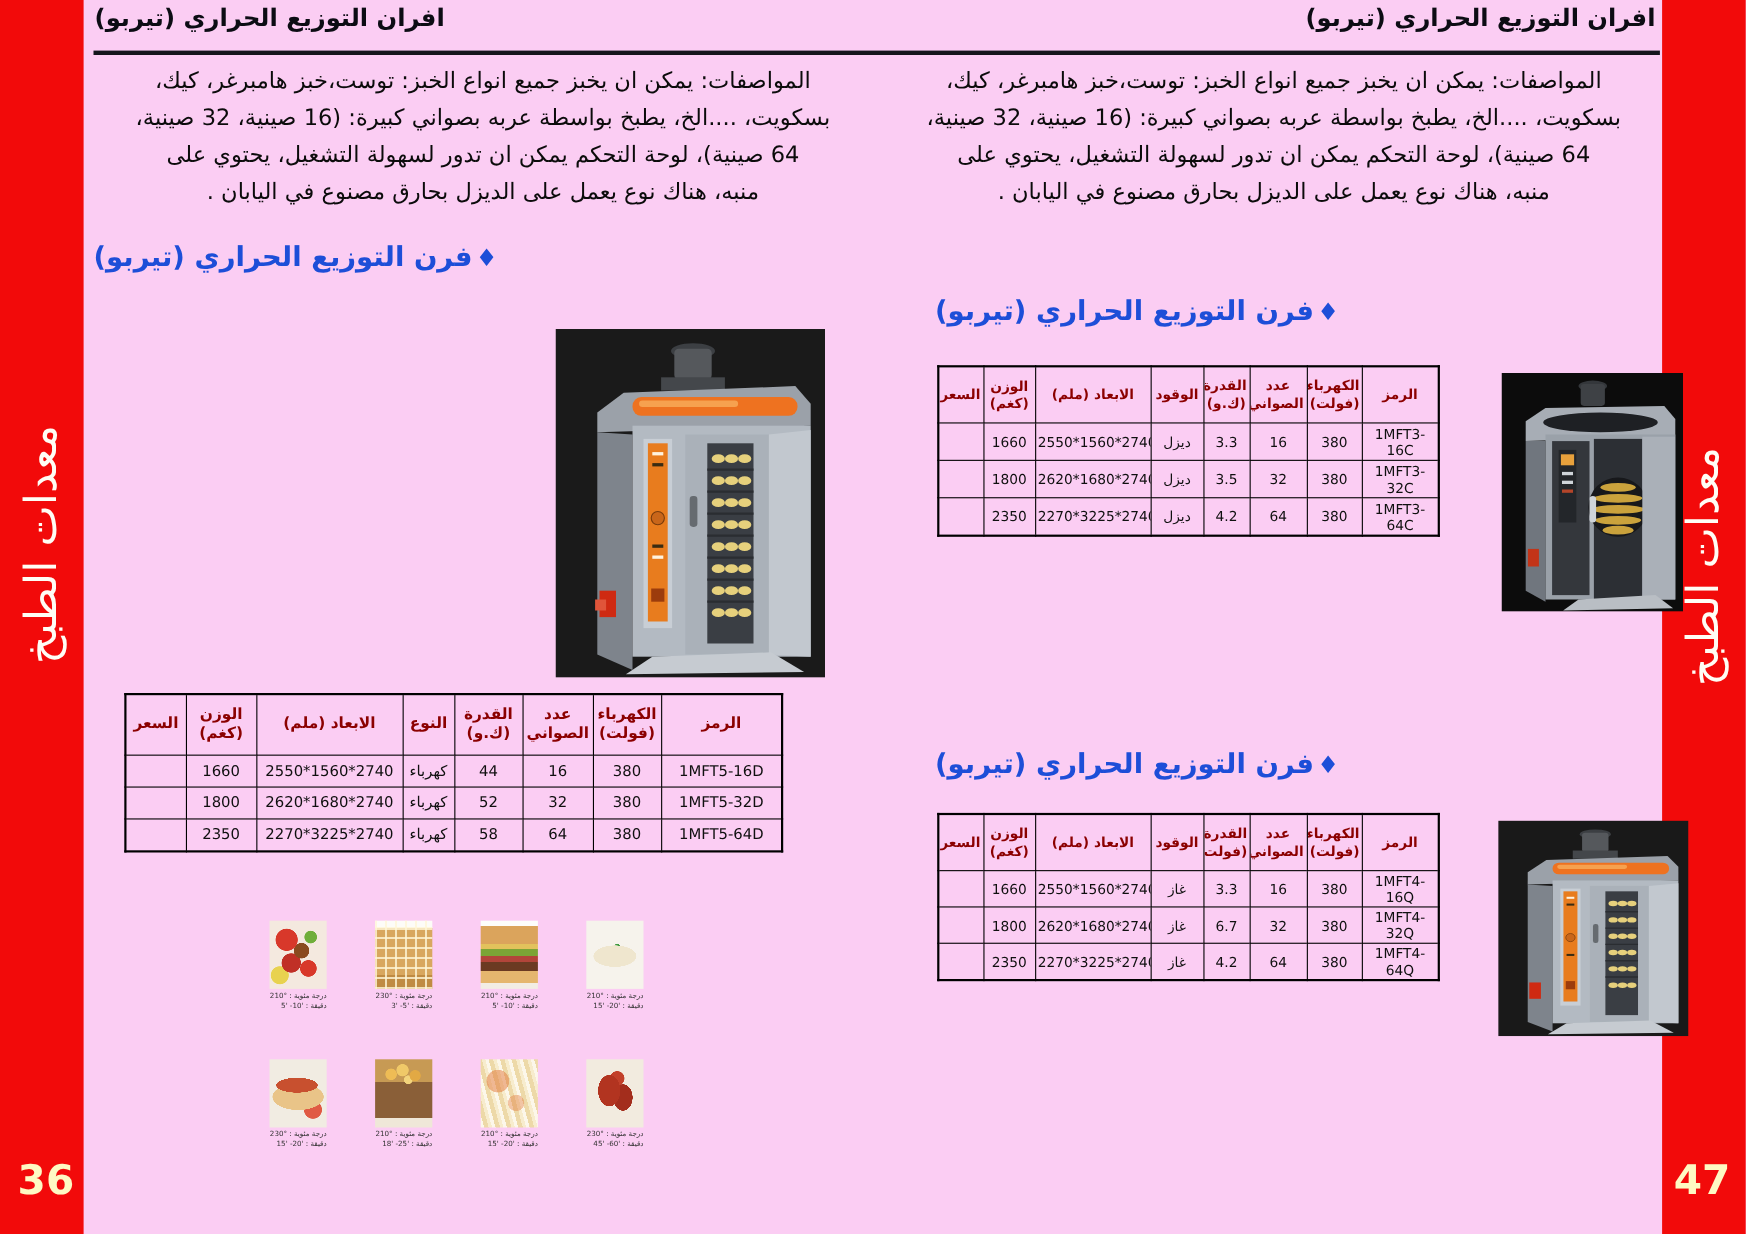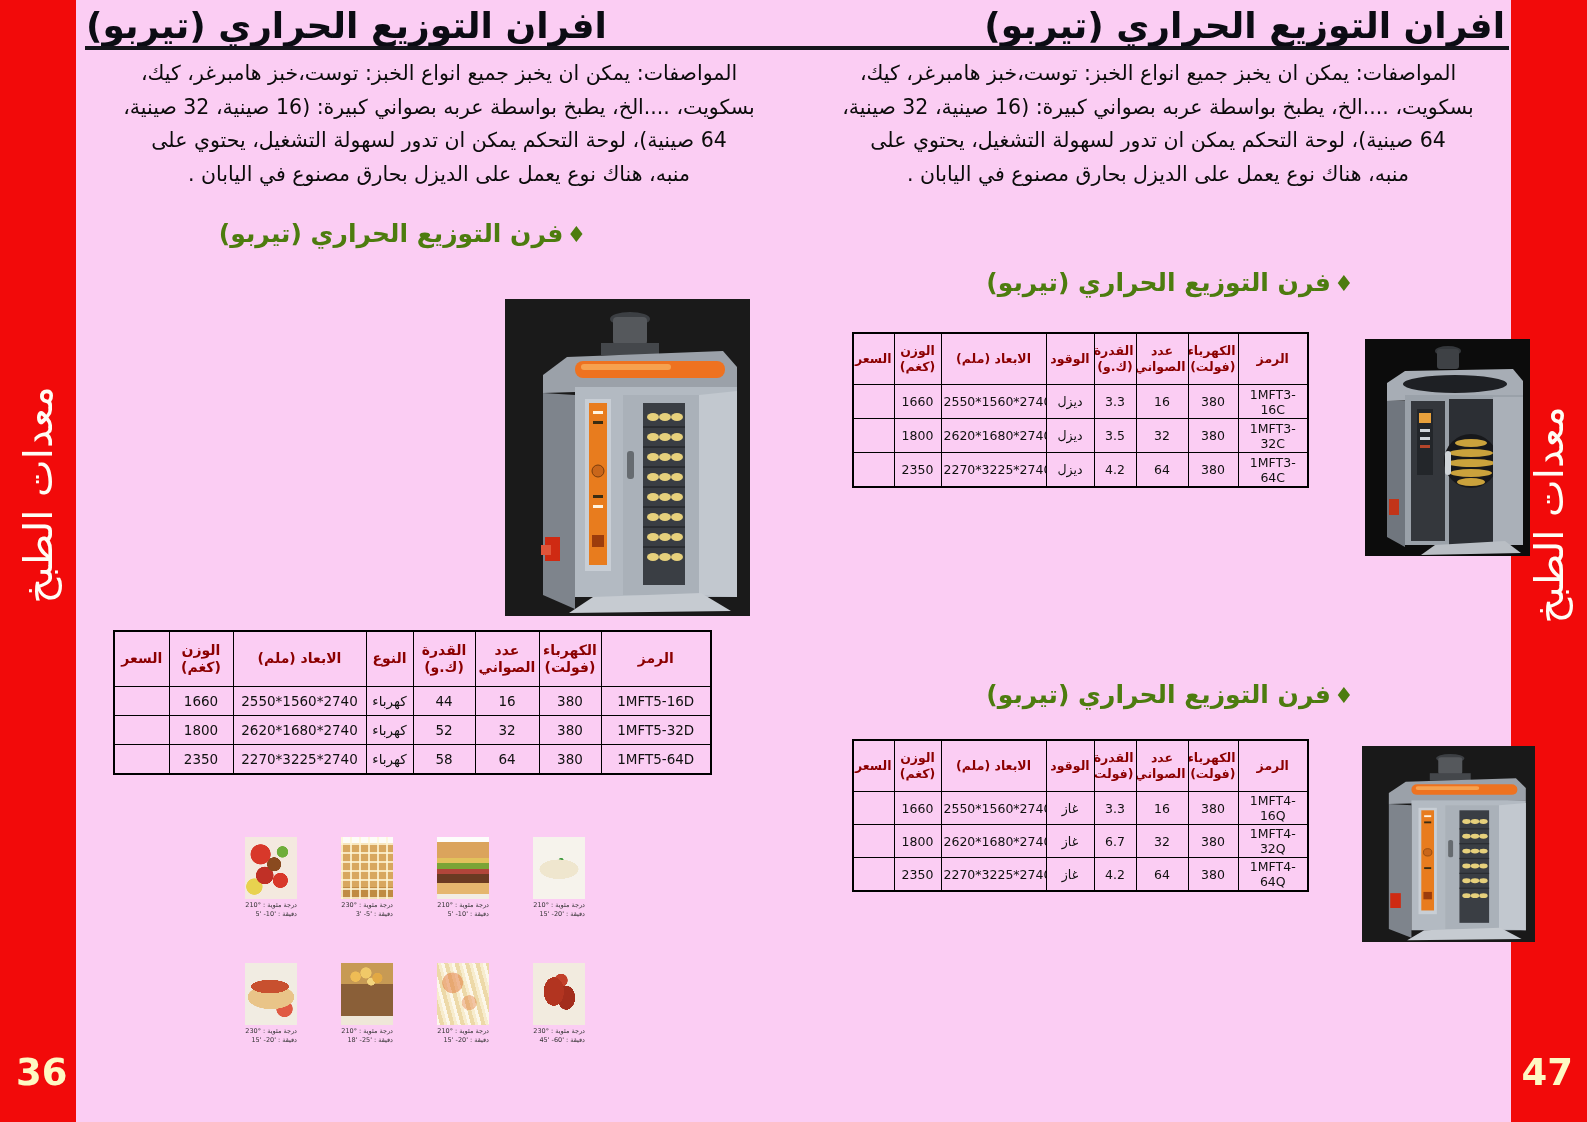--- a/index.html
+++ b/index.html
@@ -20,40 +20,40 @@
   }
   .redbar--right .vlabel{top:515px;}
   .pagenum{
     position:absolute;bottom:28px;color:#fef9c3;
     font-size:37px;font-weight:bold;
   }
   .redbar--left .pagenum{left:16px;}
   .redbar--right .pagenum{right:14px;}
   
   .page-title{
-    position:absolute;top:5px;font-size:36px;font-weight:bold;
+    position:absolute;top:5px;font-size:22px;font-weight:bold;
     direction:rtl;white-space:nowrap;color:#0c0c14;
   }
   .page-title--left{left:86px;}
   .page-title--right{right:82px;}
   .title-rule{
     position:absolute;left:85px;top:46px;width:1424px;height:4px;
     background:#15151c;
   }
   
   .description{
     position:absolute;top:57px;direction:rtl;text-align:center;
     font-size:20.5px;line-height:33.5px;white-space:pre-line;color:#0b0b0b;
   }
   .description--left{left:95px;width:688px;}
   .description--right{left:808px;width:700px;}
   
   .section-heading{
-    position:absolute;direction:rtl;text-align:center;
-    font-size:25px;font-weight:bold;color:#4d7c0f;white-space:nowrap;
+    position:absolute;direction:rtl;text-align:left;
+    font-size:25px;font-weight:bold;color:#1d4ed8;white-space:nowrap;
   }
   .sh-left{left:85px;top:219px;width:635px;}
   .sh-right-1{left:850px;top:268px;width:640px;}
   .sh-right-2{left:850px;top:680px;width:640px;}
   .section-heading .bullet{font-size:22px;padding-left:3px;}
   
   table.spec{
     position:absolute;border-collapse:collapse;direction:rtl;
     table-layout:fixed;border:2px solid #000;
   }

